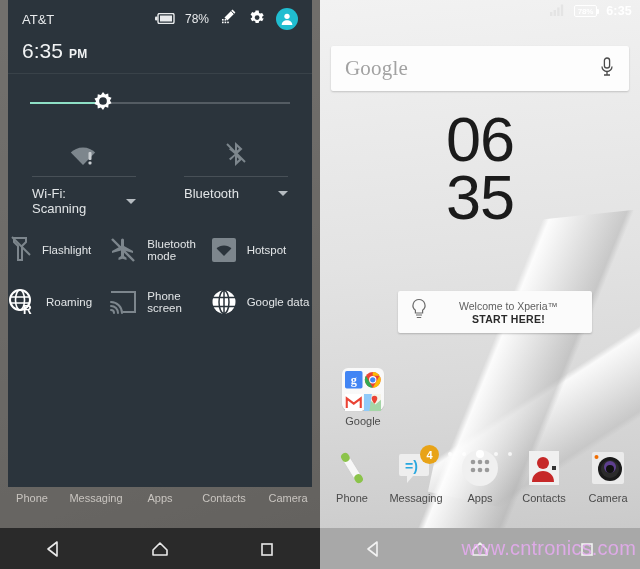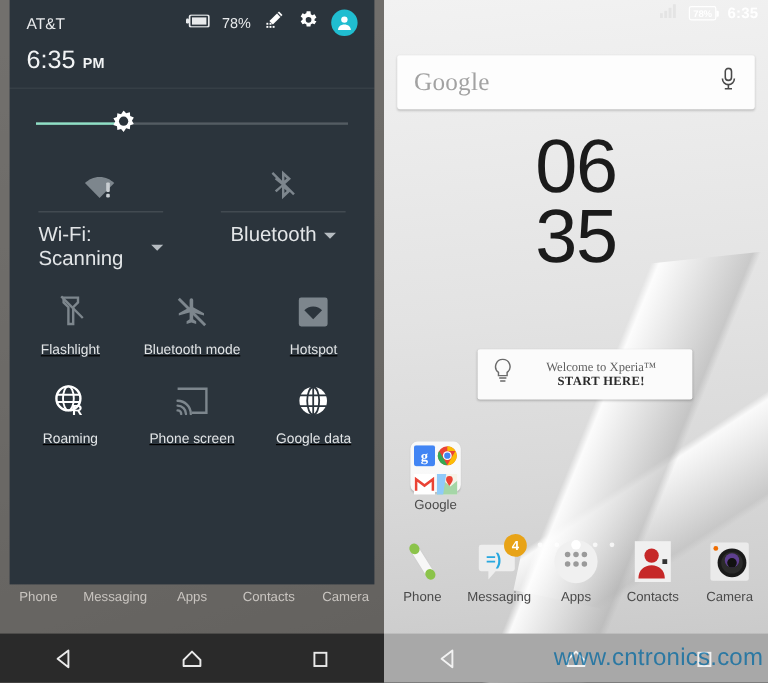--- a/index.html
+++ b/index.html
@@ -92,29 +92,29 @@
   .slider-knob {
     position: absolute; top: 13px; left: 28%; margin-left: -11px;
     width: 22px; height: 22px;
   }
 
   .tiles-top { display: flex; margin: 5px 0 0; }
   .tile-half { flex: 1; padding: 0 24px; }
   .tile-half .icon-row { height: 44px; display: flex; align-items: center; justify-content: center; }
   .tile-half .divider { height: 1px; background: rgba(255,255,255,.14); }
   .tile-half .lab {
-    display: flex; align-items: center; justify-content: center; gap: 6px;
-    margin-top: 9px; font-size: 17px; color: #e2e5e7;
+    display: flex; align-items: center; justify-content: space-between; gap: 6px;
+    margin-top: 9px; font-size: 13px; color: #e2e5e7;
   }
   .caret { width: 0; height: 0; border-left: 5px solid transparent; border-right: 5px solid transparent; border-top: 5px solid #b6bcc1; }
 
   .tiles-grid { display: flex; flex-wrap: wrap; margin-top: 18px; }
   .tile {
-    width: 33.3333%; display: flex; flex-direction: column;
-    align-items: center; gap: 10px; margin-bottom: 20px; text-decoration: underline;
+    width: 33.3333%; display: flex; flex-direction: row;
+    align-items: center; gap: 10px; margin-bottom: 20px;
   }
   .tile .t-ico { height: 32px; display: flex; align-items: center; justify-content: center; }
   .tile .t-lab { font-size: 11.5px; color: #e2e5e7; }
 
   
   .right-bg {
     position: absolute; inset: 0;
     background:
       linear-gradient(175deg, #f2f2f2 0%, #ececec 18%, #e3e3e3 45%, #d9d9d9 68%, #cfcfcf 86%, #c6c6c6 100%);
   }
@@ -165,24 +165,24 @@
     font-weight: normal; letter-spacing: -1px;
     font-family: "Liberation Sans", sans-serif;
   }
   .clockw .mm { margin-top: 3px; }
   .clockw .dt {
     font-size: 12px; color: #1f1f1f; font-weight: bold;
     letter-spacing: .6px; margin-top: 9px;
   }
 
   .xcard {
-    position: absolute; top: 291px; left: 78px; width: 179px; height: 42px;
+    position: absolute; top: 291px; left: 78px; width: 194px; height: 42px;
     background: #fbfbfb; border-radius: 2px;
     box-shadow: 0 1px 2px rgba(0,0,0,.2);
-    display: flex; align-items: center; gap: 9px; padding: 0 12px; z-index: 3; font-family: Liberation Serif, serif;
+    display: flex; align-items: center; gap: 9px; padding: 0 12px; z-index: 3;
   }
   .xcard .txt { display: flex; flex-direction: column; align-items: center; flex:1; }
   .xcard .l1 { font-size: 10.5px; color: #5f5f5f; }
   .xcard .l2 { font-size: 10.5px; color: #2a2a2a; font-weight: bold; letter-spacing: .3px; margin-top: 1px; }
 
   .hs-icons { position: absolute; top: 368px; left: 0; right: 0; z-index: 3; padding: 0 12px; }
   .hs-icons .row { display: flex; justify-content: space-between; }
   .hs-app { width: 62px; display: flex; flex-direction: column; align-items: center; gap: 5px; }
   .hs-app .lbl { font-size: 11px; color: #4c4c4c; }
 
@@ -206,21 +206,21 @@
     position: absolute; left: 0; right: 0; bottom: 0; height: 41px;
     display: flex; align-items: center; justify-content: space-around;
     z-index: 6;
   }
   .navbar.left { background: #2a2a2a; }
   .navbar.right { background: #a8a8a8; }
   .nav-btn { width: 26px; height: 26px; display: flex; align-items: center; justify-content: center; }
 
   .watermark {
     position: absolute; right: 4px; bottom: 9px; z-index: 9;
-    font-size: 20px; color: #0369a1; opacity: .75;
+    font-size: 20px; color: #f0abfc; opacity: .75;
     font-family: "Liberation Sans", sans-serif; letter-spacing: .2px;
   }
 </style>
 </head>
 <body>
 
 <div id="screen">
 
   <div class="phone">
     <div class="left-bg"></div>

